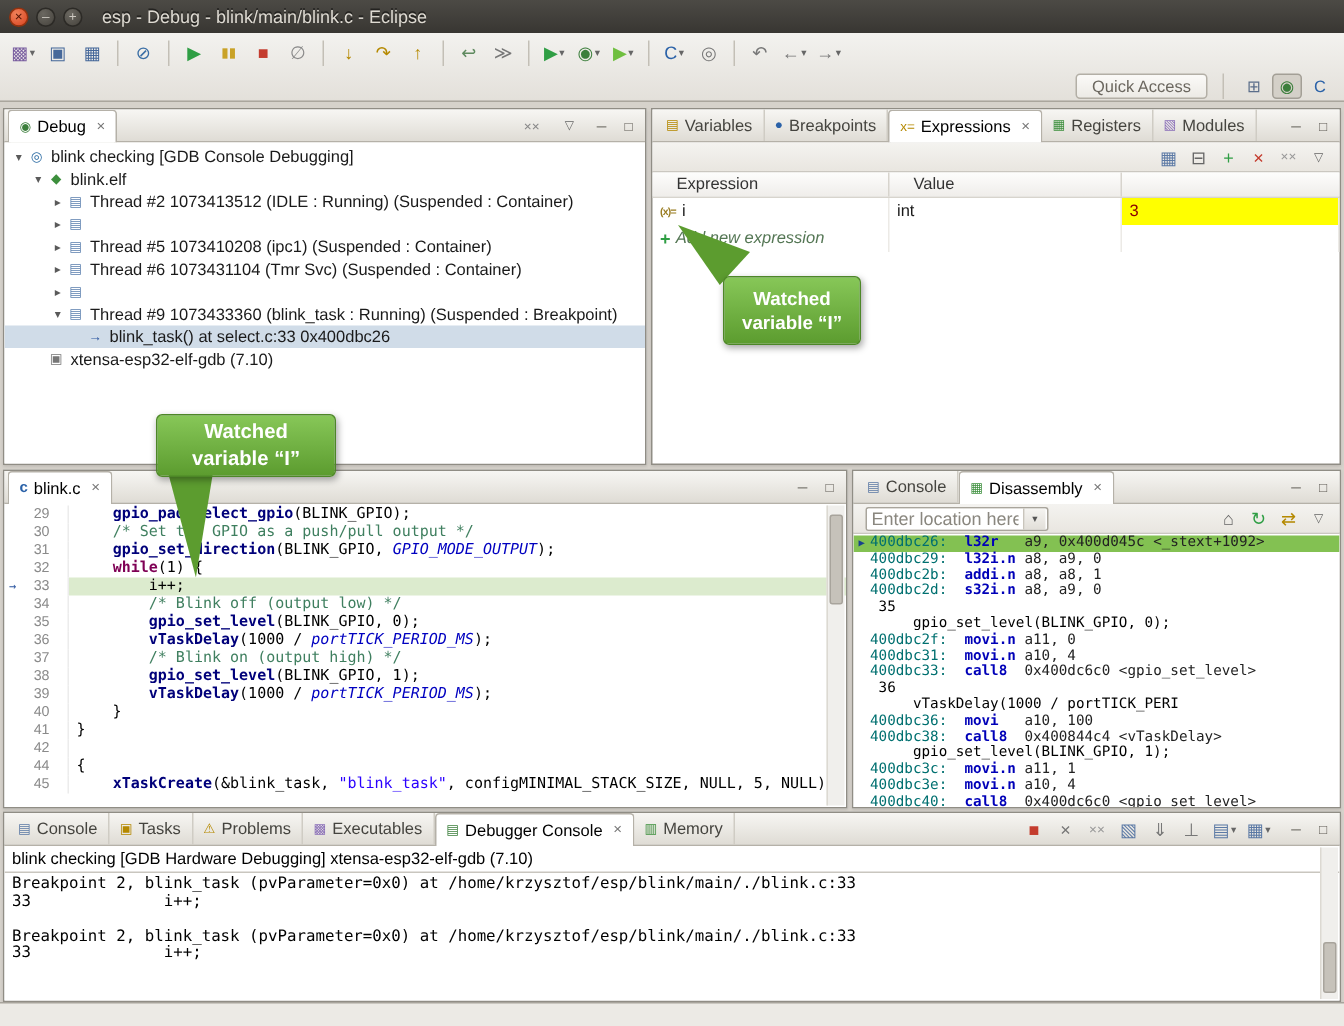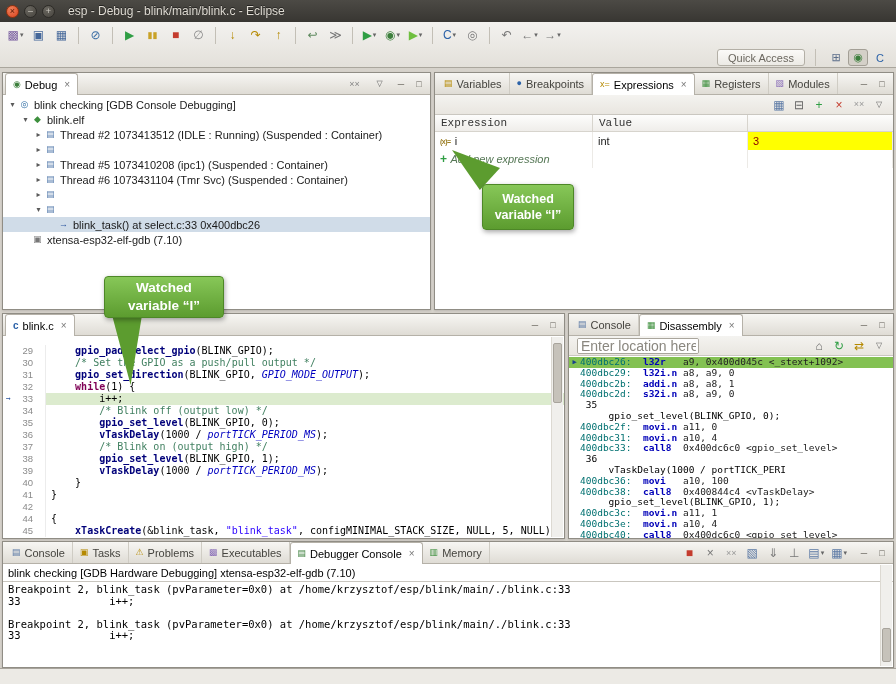--- a/index.html
+++ b/index.html
@@ -57,21 +57,21 @@
   .trow{display:flex;align-items:center;height:15px;font-size:11px;white-space:nowrap;}
   .trow.selected{background:#d0dce8;}
   .tarrow{width:11px;font-size:8px;color:#5a5a5a;text-align:center;flex:none;}
   .ticon2{width:13px;font-size:9px;text-align:center;flex:none;margin-right:3px;line-height:1;}
   
   .etoolbar{position:absolute;top:22px;left:0;right:0;height:20px;background:linear-gradient(#f4f3f0,#e9e6e0);
     border-bottom:1px solid #cac7c0;display:flex;align-items:center;justify-content:flex-end;padding:0 4px;}
   .etoolbar .tbtn{height:17px;min-width:18px;}
   .egrid-head{position:absolute;top:42px;left:0;right:0;height:17px;display:grid;grid-template-columns:158px 155px 1fr;
     background:linear-gradient(#fdfdfc,#efedea);border-bottom:1px solid #d7d4cd;font-size:11px;color:#333;}
-  .egrid-head>div{padding:0 6px;border-right:1px solid #d7d4cd;display:flex;align-items:center;font-family:Liberation Mono, monospace;}
+  .egrid-head>div{padding:0 16px;border-right:1px solid #d7d4cd;display:flex;align-items:center;}
   .erows{position:absolute;top:59px;left:0;right:0;bottom:0;}
   .erow{height:18px;display:grid;grid-template-columns:158px 155px 1fr;font-size:11px;}
   .erow>div{padding:0 5px;display:flex;align-items:center;border-right:1px solid #eceae6;}
   .eicon{font-size:7px;color:#9a7d22;font-weight:bold;margin-right:4px;letter-spacing:-0.5px;}
   .eicon.plus{color:#2f9e44;font-size:12px;font-weight:bold;}
   .val-hl{background:#ffff00;color:#8b0000;}
   .addlabel{font-style:italic;color:#557755;}
   
   .cline{display:flex;height:12px;line-height:12px;font-family:"DejaVu Sans Mono",monospace;font-size:10px;white-space:pre;}
   .lmark{width:11px;flex:none;text-align:center;font-size:8px;color:#2c56a0;}
@@ -84,21 +84,21 @@
   .s-kw{color:#7f0055;font-weight:bold;}
   .s-cm{color:#3f7f5f;}
   .s-st{color:#2a00ff;}
   .s-mac{color:#0000c0;font-style:italic;}
   .s-fn{color:#00007a;font-weight:bold;}
   .s-fndef{color:#000;font-weight:bold;}
   
   .disasm-toolbar{justify-content:flex-start;}
   .loc-combo{display:flex;align-items:center;border:1px solid #a9a59c;background:#fff;height:16px;width:122px;
     margin-left:4px;border-radius:2px;overflow:hidden;}
-  .loc-combo input{border:none;outline:none;font-size:14px;width:121px;padding:0 3px;color:#333;
+  .loc-combo input{border:none;outline:none;font-size:12px;width:104px;padding:0 3px;color:#333;
     font-family:"Liberation S ans",sans-serif;}
   .loc-combo input::placeholder{color:#8a877f;}
   .combo-dd{width:15px;height:100%;border-left:1px solid #c9c5bc;background:linear-gradient(#f5f4f1,#e2dfd9);
     font-size:7px;display:flex;align-items:center;justify-content:center;color:#555;}
   .dspacer{flex:1;}
   .dcontent{top:42px;}
   .dline{height:10.8px;line-height:10.8px;font-family:"DejaVu Sans Mono",monospace;font-size:9.5px;
     white-space:pre;display:flex;}
   .dline.current{background:#83c152;}
   .dmargin{width:11px;flex:none;text-align:center;font-size:7px;color:#18418c;}
@@ -277,20 +277,21 @@
         <span class="ticon2" style="color: rgb(90, 127, 174);">▤</span>
         <span>Thread #6 1073431104 (Tmr Svc) (Suspended : Container)</span>
       </div>
       <div class="trow" style="padding-left: 30px;">
         <span class="tarrow">▸</span>
         <span class="ticon2" style="color: rgb(90, 127, 174);">▤</span>
       </div>
       <div class="trow" style="padding-left: 30px;">
         <span class="tarrow">▾</span>
         <span class="ticon2" style="color: rgb(90, 127, 174);">▤</span>
+        <span>Thread #9 1073433360 (blink_task : Running) (Suspended : Breakpoint)</span>
       </div>
       <div class="trow selected" style="padding-left: 43px;">
         <span class="tarrow"></span>
         <span class="ticon2" style="color: rgb(44, 86, 160);">→</span>
         <span>blink_task() at select.c:33 0x400dbc26</span>
       </div>
       <div class="trow" style="padding-left: 17px;">
         <span class="tarrow"></span>
         <span class="ticon2" style="color: rgb(119, 119, 119);">▣</span>
         <span>xtensa-esp32-elf-gdb (7.10)</span>
@@ -375,21 +376,21 @@
     <div class="tab active">
       <span class="ticon" style="color:#2b62a8;font-weight:bold;font-size:10px">c</span>
       <span>blink.c</span>
       <span class="tclose">×</span>
     </div>
     <div class="hdr-btns">
       <span class="hbtn">─</span>
       <span class="hbtn">□</span>
     </div>
   </div>
-  <div class="pcontent" id="editor-lines" style="padding-top:9px">
+  <div class="pcontent" id="editor-lines" style="padding-top:1px">
       <div class="cline"><span class="lmark"></span><span class="lnum">29</span><span class="lfold"></span><span class="lcode"><span class="seg s-p">    </span><span class="seg s-fn">gpio_pad_select_gpio</span><span class="seg s-p">(BLINK_GPIO);</span></span></div>
       <div class="cline"><span class="lmark"></span><span class="lnum">30</span><span class="lfold"></span><span class="lcode"><span class="seg s-p">    </span><span class="seg s-cm">/* Set the GPIO as a push/pull output */</span></span></div>
       <div class="cline"><span class="lmark"></span><span class="lnum">31</span><span class="lfold"></span><span class="lcode"><span class="seg s-p">    </span><span class="seg s-fn">gpio_set_direction</span><span class="seg s-p">(BLINK_GPIO, </span><span class="seg s-mac">GPIO_MODE_OUTPUT</span><span class="seg s-p">);</span></span></div>
       <div class="cline"><span class="lmark"></span><span class="lnum">32</span><span class="lfold"></span><span class="lcode"><span class="seg s-p">    </span><span class="seg s-kw">while</span><span class="seg s-p">(1) {</span></span></div>
       <div class="cline current"><span class="lmark">→</span><span class="lnum">33</span><span class="lfold"></span><span class="lcode"><span class="seg s-p">        i++;</span></span></div>
       <div class="cline"><span class="lmark"></span><span class="lnum">34</span><span class="lfold"></span><span class="lcode"><span class="seg s-p">        </span><span class="seg s-cm">/* Blink off (output low) */</span></span></div>
       <div class="cline"><span class="lmark"></span><span class="lnum">35</span><span class="lfold"></span><span class="lcode"><span class="seg s-p">        </span><span class="seg s-fn">gpio_set_level</span><span class="seg s-p">(BLINK_GPIO, 0);</span></span></div>
       <div class="cline"><span class="lmark"></span><span class="lnum">36</span><span class="lfold"></span><span class="lcode"><span class="seg s-p">        </span><span class="seg s-fn">vTaskDelay</span><span class="seg s-p">(1000 / </span><span class="seg s-mac">portTICK_PERIOD_MS</span><span class="seg s-p">);</span></span></div>
       <div class="cline"><span class="lmark"></span><span class="lnum">37</span><span class="lfold"></span><span class="lcode"><span class="seg s-p">        </span><span class="seg s-cm">/* Blink on (output high) */</span></span></div>
       <div class="cline"><span class="lmark"></span><span class="lnum">38</span><span class="lfold"></span><span class="lcode"><span class="seg s-p">        </span><span class="seg s-fn">gpio_set_level</span><span class="seg s-p">(BLINK_GPIO, 1);</span></span></div>

